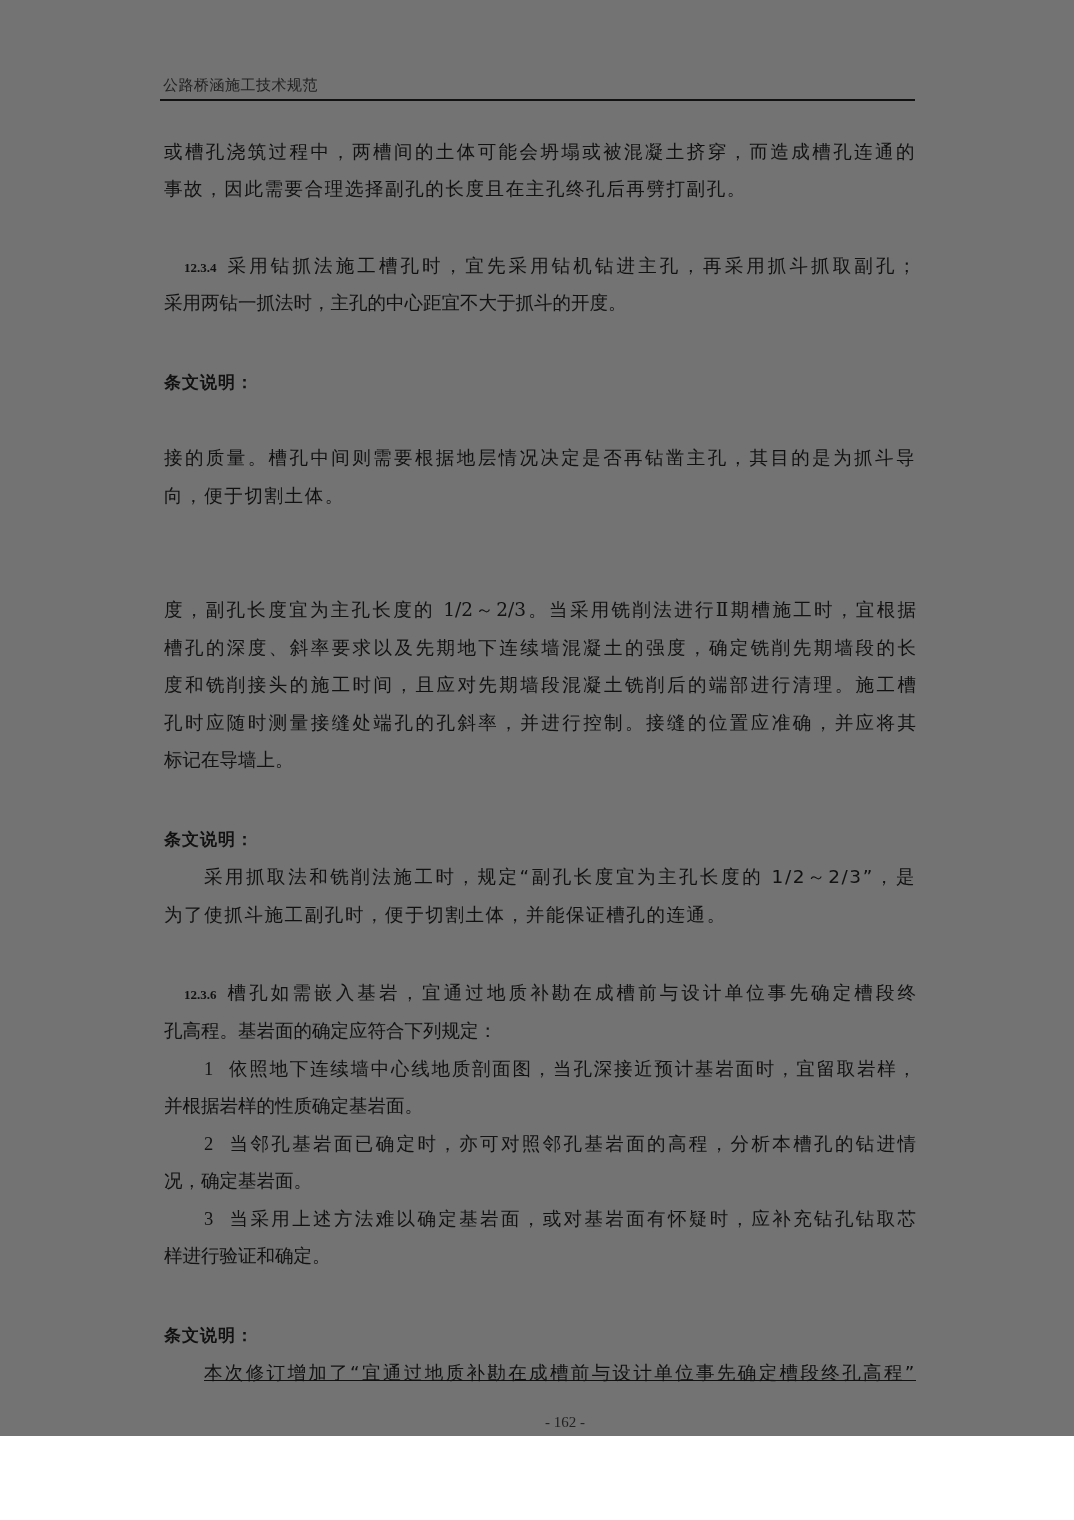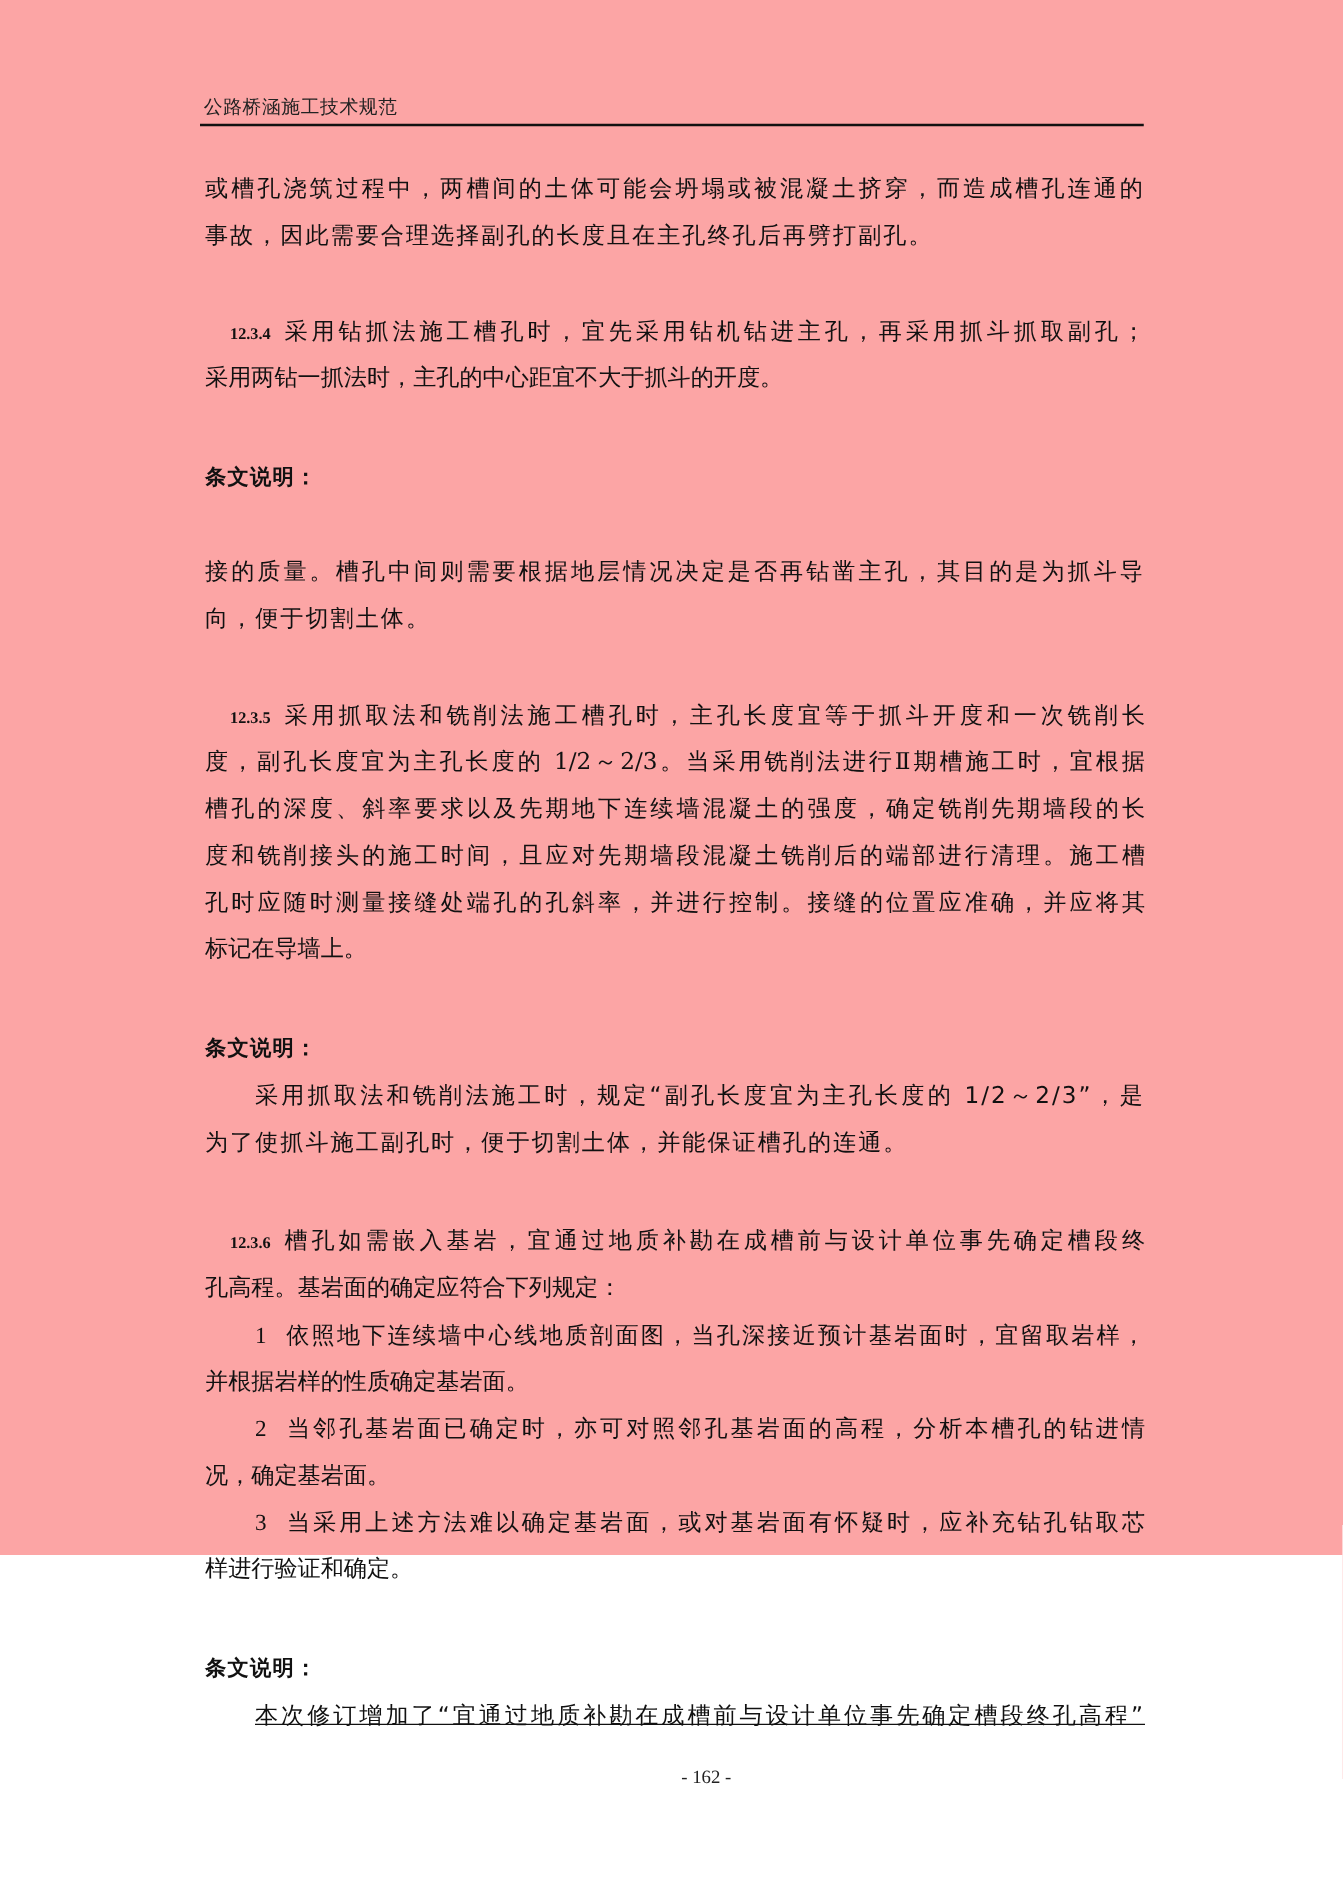--- a/index.html
+++ b/index.html
@@ -1,17 +1,17 @@
 <!DOCTYPE html>
 <html><head>
   <meta charset="utf-8">
   <style>
     html, body { margin: 0; padding: 0; background: #ffffff; }
     body { width: 1074px; height: 1520px; position: relative; overflow: hidden; color: #111; }
-    .page { position: absolute; left: 0; top: 0; width: 1074px; height: 1244px; background: #fca5a5; }
+    .page { position: absolute; left: 0; top: 0; width: 1074px; height: 1436px; background: #737373; }
     .header { position: absolute; left: 163px; top: 76px; font-family: "DejaVu Serif", serif; font-size: 15px; color: #222; letter-spacing: 0.5px; }
     .header-rule { position: absolute; left: 160px; top: 99px; width: 755px; height: 2px; background: #111; }
     .line { position: absolute; left: 164px; width: 752px; font-size: 18.5px; white-space: nowrap; line-height: 24px; }
     .serif { font-family: "DejaVu Serif", "Liberation Serif", serif; }
     .kai { font-family: "DejaVu Sans", sans-serif; letter-spacing: 1.6px; }
     .just { text-align: justify; text-align-last: justify; }
     .indent { left: 204px; width: 712px; }
     .clause-num { font-family: "Liberation Serif", serif; font-weight: bold; font-size: 13px; margin-right: 8px; }
     .note-title { font-family: "DejaVu Sans", sans-serif; font-weight: bold; font-size: 17px; left: 164px; letter-spacing: 1px; }
     .item-num { font-family: "Liberation Serif", serif; margin-right: 14px; }
@@ -28,21 +28,20 @@
   <div class="line kai just" style="top:140px;">或槽孔浇筑过程中，两槽间的土体可能会坍塌或被混凝土挤穿，而造成槽孔连通的</div>
   <div class="line kai" style="top:177px;">事故，因此需要合理选择副孔的长度且在主孔终孔后再劈打副孔。</div>
 
   <div class="line serif just indent" style="top:254px; left:184px; width:732px;"><span class="clause-num">12.3.4</span><span>采用钻抓法施工槽孔时，宜先采用钻机钻进主孔，再采用抓斗抓取副孔；</span></div>
   <div class="line serif" style="top:291px;">采用两钻一抓法时，主孔的中心距宜不大于抓斗的开度。</div>
 
   <div class="line note-title" style="top:370px;">条文说明：</div>
   <div class="line kai" style="top:484px;">向，便于切割土体。</div>
   <div class="line kai just" style="top:446px;">接的质量。槽孔中间则需要根据地层情况决定是否再钻凿主孔，其目的是为抓斗导</div>
 
-  <div class="line serif just" style="top:561px; left:184px; width:732px;"><span class="clause-num">12.3.5</span><span>采用抓取法和铣削法施工槽孔时，主孔长度宜等于抓斗开度和一次铣削长</span></div>
   <div class="line serif just" style="top:598px;">度，副孔长度宜为主孔长度的 1/2～2/3。当采用铣削法进行Ⅱ期槽施工时，宜根据</div>
   <div class="line serif just" style="top:636px;">槽孔的深度、斜率要求以及先期地下连续墙混凝土的强度，确定铣削先期墙段的长</div>
   <div class="line serif just" style="top:673px;">度和铣削接头的施工时间，且应对先期墙段混凝土铣削后的端部进行清理。施工槽</div>
   <div class="line serif" style="top:748px;">标记在导墙上。</div>
   <div class="line serif just" style="top:711px;">孔时应随时测量接缝处端孔的孔斜率，并进行控制。接缝的位置应准确，并应将其</div>
 
   <div class="line note-title" style="top:827px;">条文说明：</div>
   <div class="line kai just indent" style="top:865px;">采用抓取法和铣削法施工时，规定“副孔长度宜为主孔长度的 1/2～2/3”，是</div>
   <div class="line kai" style="top:903px;">为了使抓斗施工副孔时，便于切割土体，并能保证槽孔的连通。</div>
 

